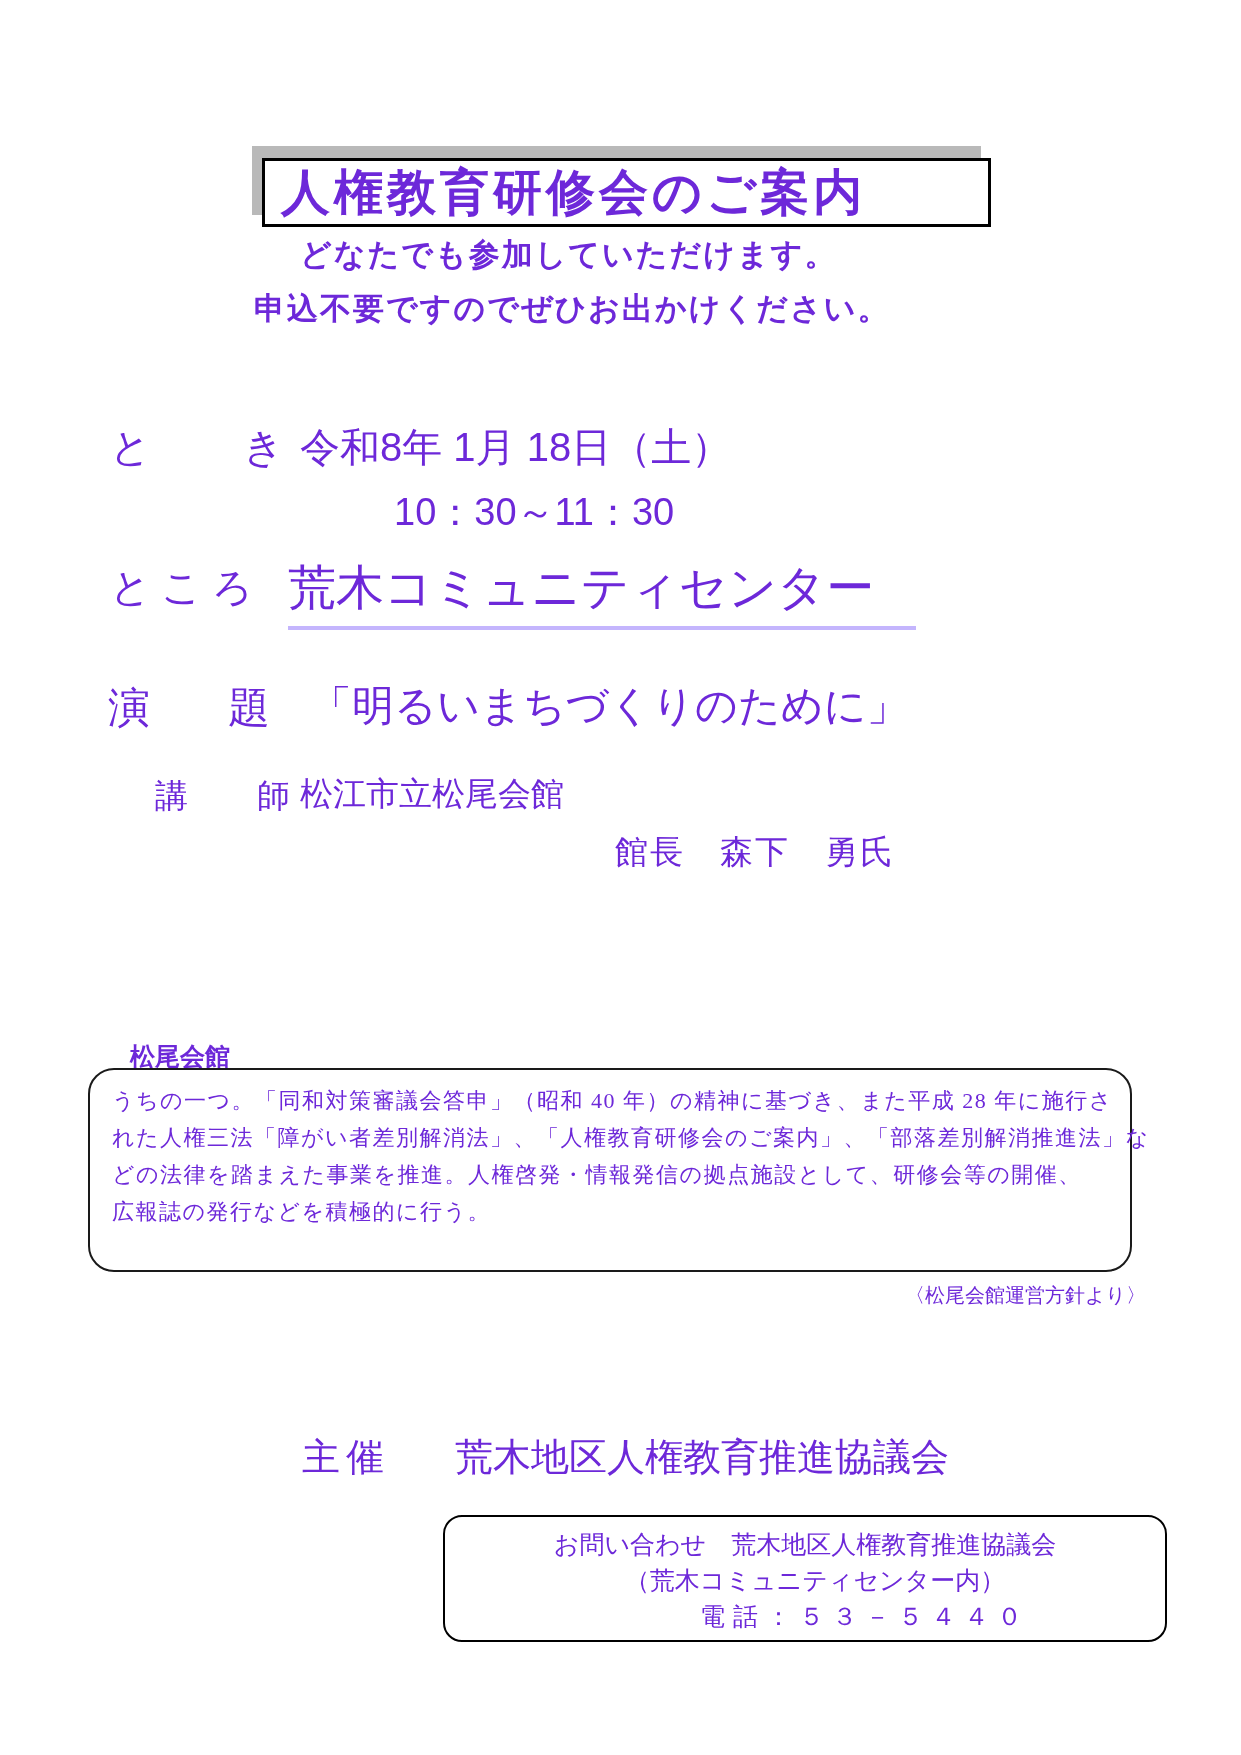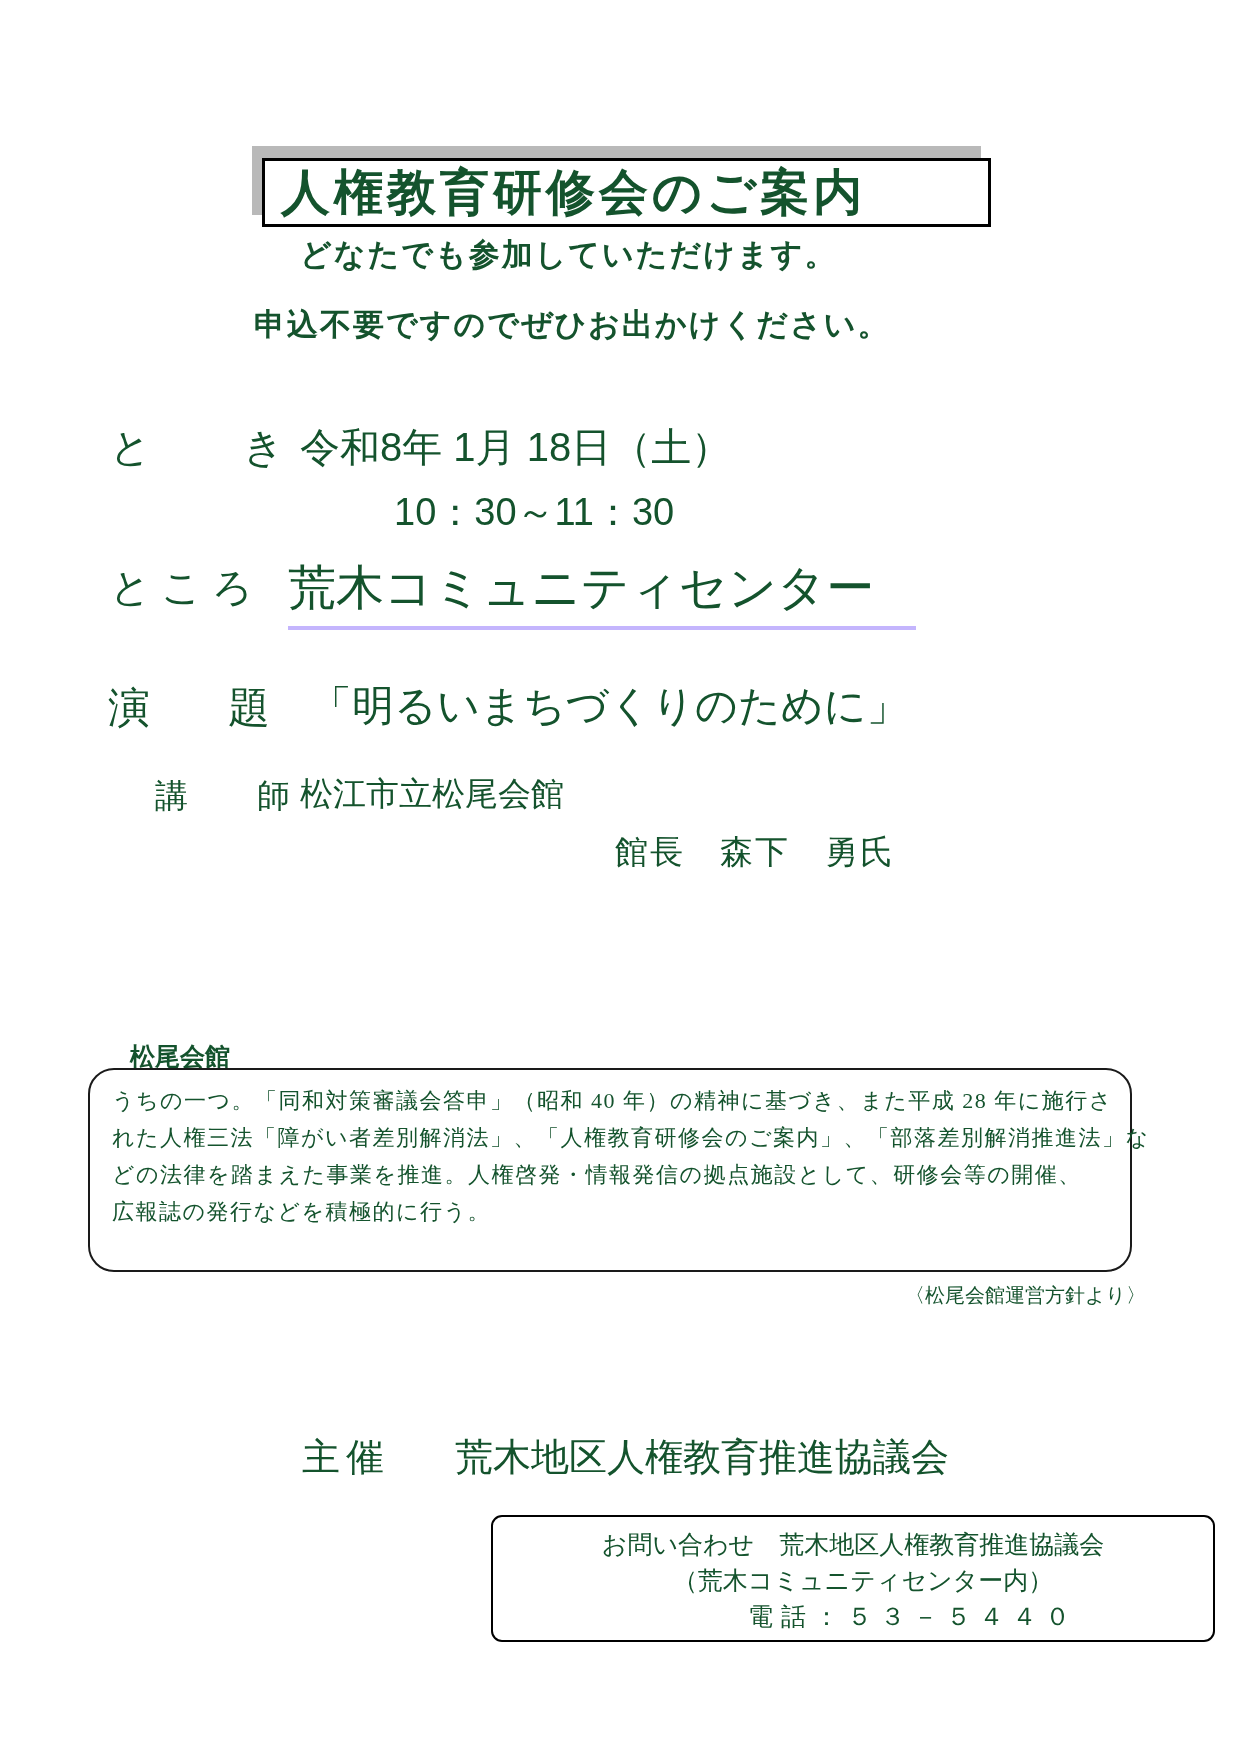--- a/index.html
+++ b/index.html
@@ -1,42 +1,42 @@
 <!DOCTYPE html>
 <html><head>
 <meta charset="utf-8">
 <style>
   html, body { margin: 0; padding: 0; background: #fff; }
   .page {
     position: relative;
     width: 1241px;
     height: 1755px;
     background: #ffffff;
-    color: #14532d;
+    color: #6d28d9;
     font-family: "Liberation Sans", sans-serif;
     overflow: hidden;
   }
   .abs { position: absolute; white-space: nowrap; }
 
   
   .title-shadow {
     left: 252px; top: 146px; width: 729px; height: 69px;
     background: #b9b9b9;
   }
   .title-box {
     left: 262px; top: 158px; width: 729px; height: 69px;
     background: #ffffff; border: 3px solid #000;
     box-sizing: border-box;
     display: flex; align-items: center;
     padding-left: 16px;
   }
   .title-text { font-size: 49px; font-weight: bold; letter-spacing: 4px; }
 
   .subtitle1 { left: 300px; top: 234px; font-size: 31px; font-weight: bold; letter-spacing: 2px; }
-  .subtitle2 { left: 254px; top: 304px; font-size: 31px; font-weight: bold; letter-spacing: 2px; }
+  .subtitle2 { left: 254px; top: 288px; font-size: 31px; font-weight: bold; letter-spacing: 2px; }
 
   
   .when-label  { left: 110px; top: 420px; font-size: 40px; letter-spacing: 26px; }
   .when-value  { left: 300px; top: 420px; font-size: 40px; }
   .time-value  { left: 394px; top: 487px; font-size: 38px; }
   .where-label { left: 110px; top: 560px; font-size: 40px; letter-spacing: 10px; }
   .where-value { left: 288px; top: 556px; font-size: 48px;
                  border-bottom: 4px solid #c4b5fd; padding: 0 42px 6px 0; }
   .topic-label { left: 108px; top: 680px; font-size: 42px; letter-spacing: 18px; }
   .topic-value { left: 290px; top: 678px; font-size: 42px; margin-left: 20px; }
@@ -60,24 +60,23 @@
   .info-source {
     left: 905px; top: 1282px;
     font-family: "Liberation Serif", serif; font-size: 20px;
   }
 
   
   .org-label { left: 302px; top: 1432px; font-size: 38px; letter-spacing: 6px; }
   .org-value { left: 455px; top: 1432px; font-size: 38px; }
   .contact-box {
     left: 443px; top: 1515px; width: 724px; height: 127px;
-    border: 2px solid #000; border-radius: 11px;
+    border: 2px solid #000; border-radius: 19px;
     box-sizing: border-box; background: #fff;
     padding-top: 9px;
-    margin-left: 48px;
   }
   .contact-line { text-align: center; font-size: 25px; line-height: 36px; white-space: nowrap; }
   .contact-line.l2 { padding-left: 20px; }
   .contact-line.l3 { letter-spacing: 8px; padding-left: 120px; }
 </style>
 </head>
 <body>
 
 <div class="page">
 

